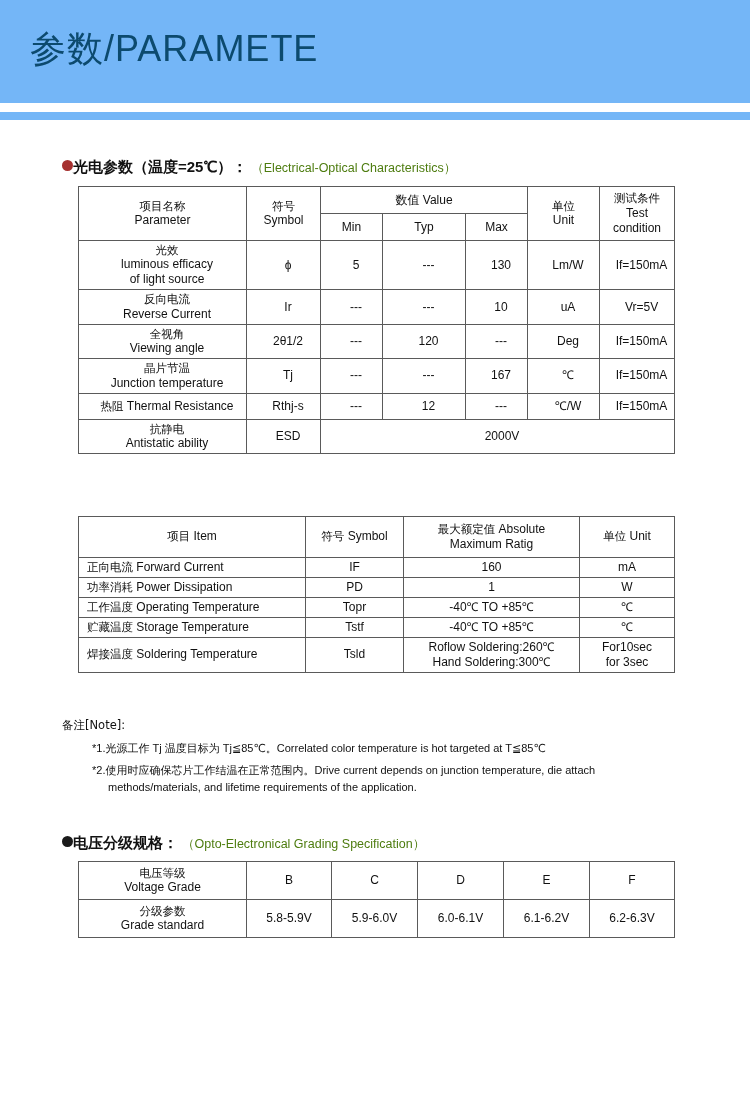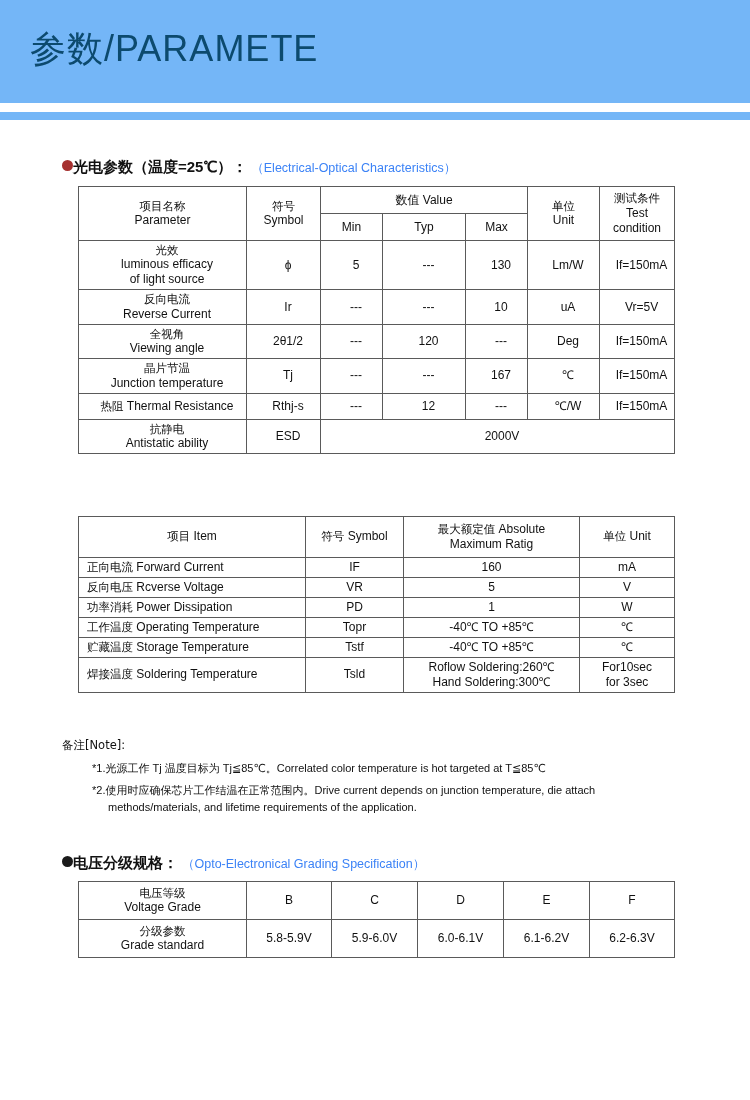--- a/index.html
+++ b/index.html
@@ -72,21 +72,21 @@
   .bullet.black { background: #1a1a1a; }
 
   .heading-cn {
     font-size: 15px;
     font-weight: bold;
     color: #111;
   }
   .heading-en {
     font-size: 12.5px;
     font-weight: normal;
-    color: #3b82f6;
+    color: #4d7c0f;
     margin-left: 4px;
   }
   .heading-en.tight { margin-left: 0px; }
 
   
   table.ds {
     border-collapse: collapse;
     table-layout: fixed;
     font-size: 12px;
     color: #111;
@@ -321,26 +321,20 @@
         </td>
       </tr>
 
       <tr>
         <td class="cell-left"><span class="inline-cn">正向电流</span> <span>Forward Current</span></td>
         <td>IF</td>
         <td>160</td>
         <td>mA</td>
       </tr>
       <tr>
-        <td class="cell-left"><span class="inline-cn">反向电压</span> <span>Rcverse Voltage</span></td>
-        <td>VR</td>
-        <td>5</td>
-        <td>V</td>
-      </tr>
-      <tr>
         <td class="cell-left"><span class="inline-cn">功率消耗</span> <span>Power Dissipation</span></td>
         <td>PD</td>
         <td>1</td>
         <td>W</td>
       </tr>
       <tr>
         <td class="cell-left"><span class="inline-cn">工作温度</span> <span>Operating Temperature</span></td>
         <td>Topr</td>
         <td>-40℃ TO +85℃</td>
         <td>℃</td>

